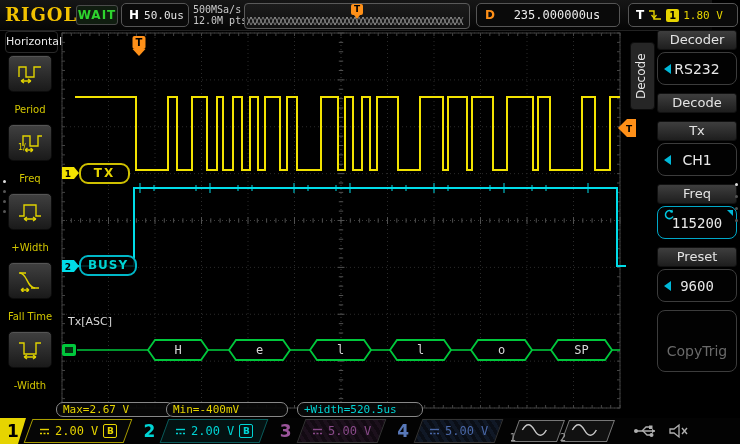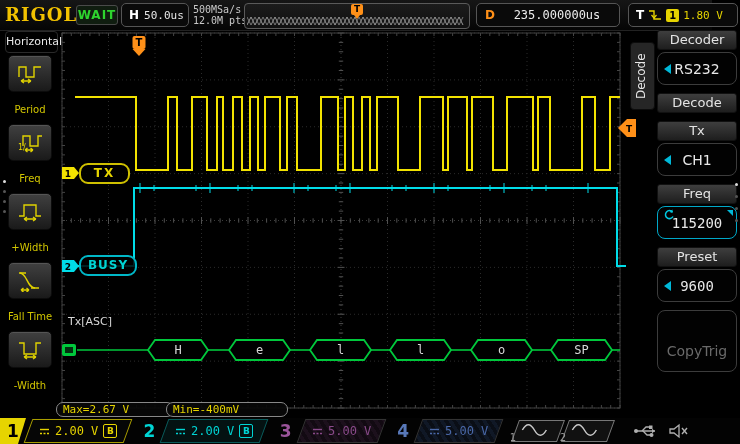--- a/index.html
+++ b/index.html
@@ -582,20 +582,21 @@
         <i></i>
       </div>
   </div>
 
   <div class="wave-label" id="tx-label">TX</div>
   <div class="wave-label" id="busy-label">BUSY</div>
   <div id="decode-bus-label">Tx[ASC]</div>
 
   <div class="meas-pill mono" id="meas-0" style="color: rgb(230, 212, 0);">Max=2.67 V</div>
   <div class="meas-pill mono" id="meas-1" style="color: rgb(230, 212, 0);">Min=-400mV</div>
+  <div class="meas-pill mono" id="meas-2" style="color: rgb(0, 212, 212);">+Width=520.5us</div>
 
   <div id="decode-tab">Decode</div>
   <div id="right-menu">
     <div class="rm-item">
       <div class="rm-header">Decoder</div>
       <div class="rm-value">
           <span class="arr-left"></span>
           <span>RS232</span>
         </div>
     </div>

